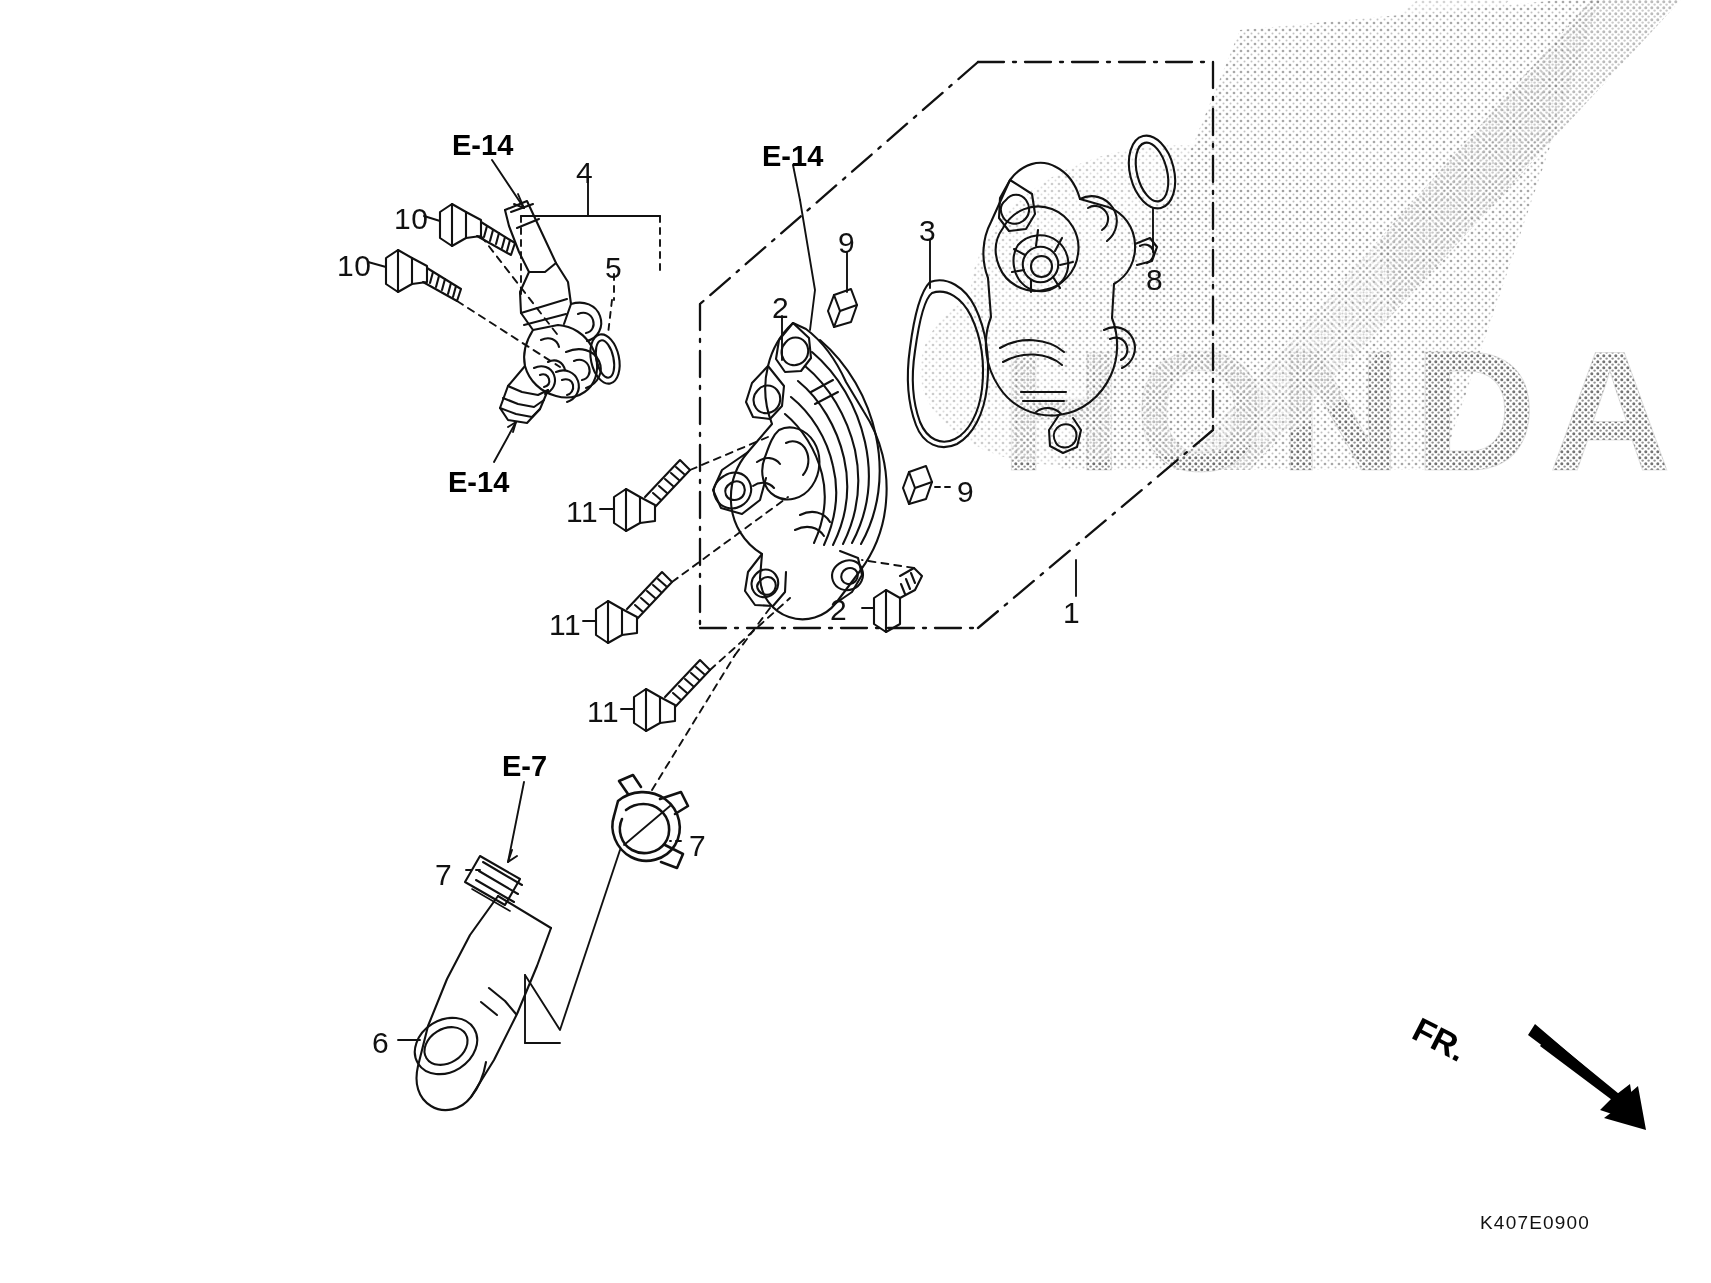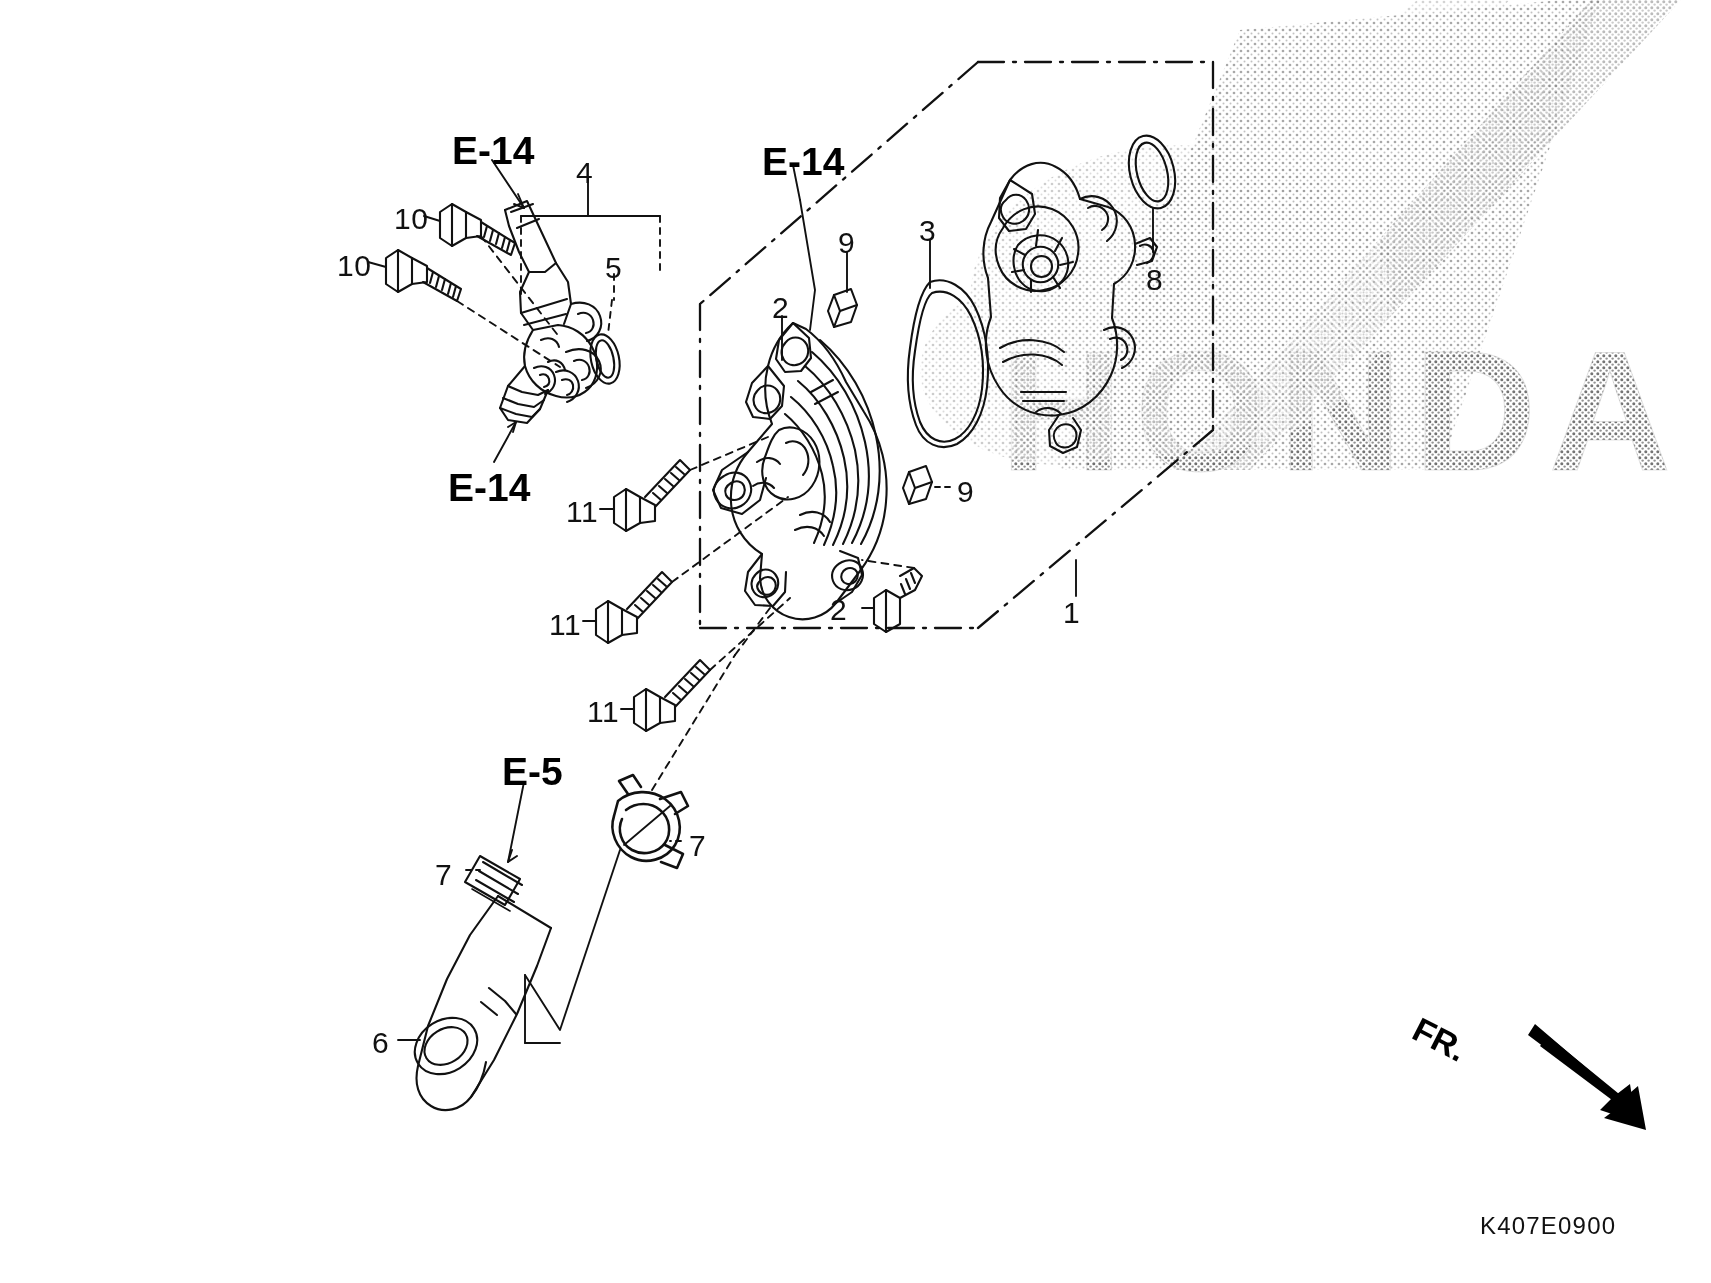--- a/index.html
+++ b/index.html
@@ -30,31 +30,31 @@
     font-size: 30px;
     font-weight: 400;
     color: #111111;
     letter-spacing: 0.5px;
     white-space: nowrap;
     line-height: 1;
   }
   .reflabel {
     position: absolute;
     font-family: "Liberation Sans", sans-serif;
-    font-size: 39px;
+    font-size: 29px;
     font-weight: bold;
     color: #000000;
     letter-spacing: 0px;
     white-space: nowrap;
     line-height: 1;
   }
   .diagcode {
     position: absolute;
     font-family: "Liberation Sans", sans-serif;
-    font-size: 24px;
+    font-size: 19px;
     font-weight: 400;
     letter-spacing: 1.2px;
     color: #111111;
     white-space: nowrap;
     text-align: right;
   }
   .frlabel {
     position: absolute;
     font-family: "Liberation Sans", sans-serif;
     font-size: 34px;
@@ -501,20 +501,20 @@
     <span class="calloutnum" style="left:566px;  top:497px;">11</span>
     <span class="calloutnum" style="left:549px;  top:610px;">11</span>
     <span class="calloutnum" style="left:587px;  top:697px;">11</span>
     <span class="calloutnum" style="left:830px;  top:595px;">2</span>
   </div>
 
   <div>
     <span class="reflabel" style="left:452px; top:131px;">E-14</span>
     <span class="reflabel" style="left:762px; top:142px;">E-14</span>
     <span class="reflabel" style="left:448px; top:468px;">E-14</span>
-    <span class="reflabel" style="left:502px; top:752px;">E-5</span>
+    <span class="reflabel" style="left:502px; top:752px;">E-7</span>
   </div>
 
   <span class="frlabel" style="left:1424px; top:1010px;">FR.</span>
 
   <span class="diagcode" style="left:1480px; top:1212px;">K407E0900</span>
 
 </div>
 
 </body></html>

